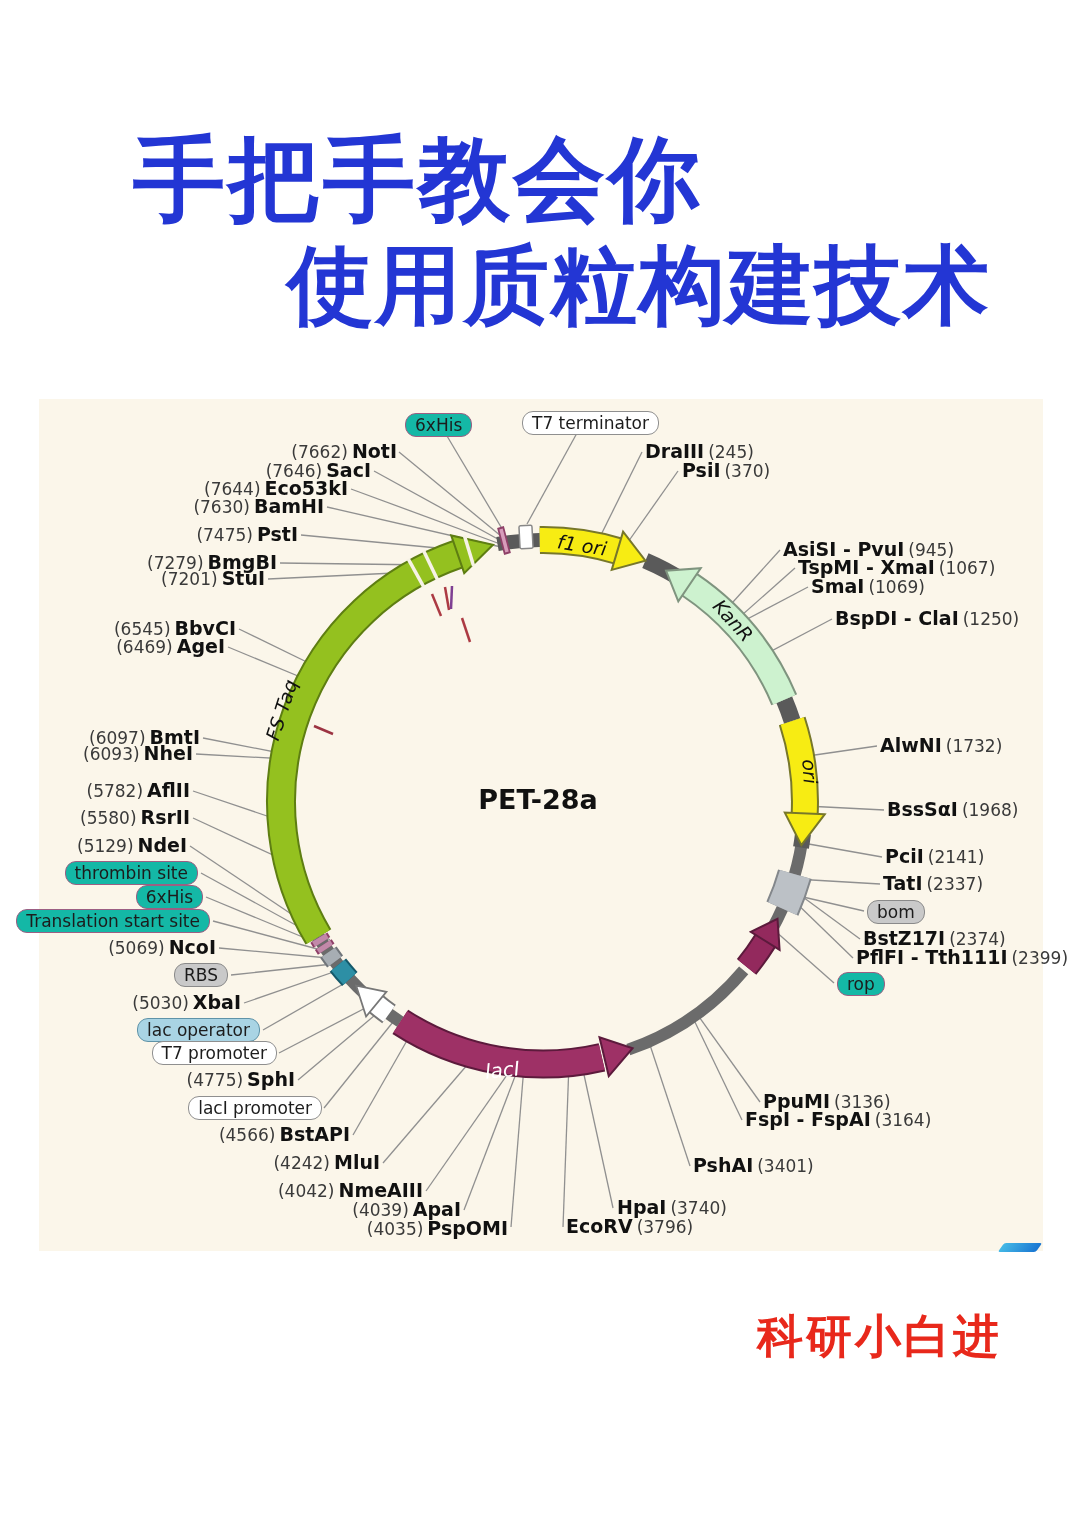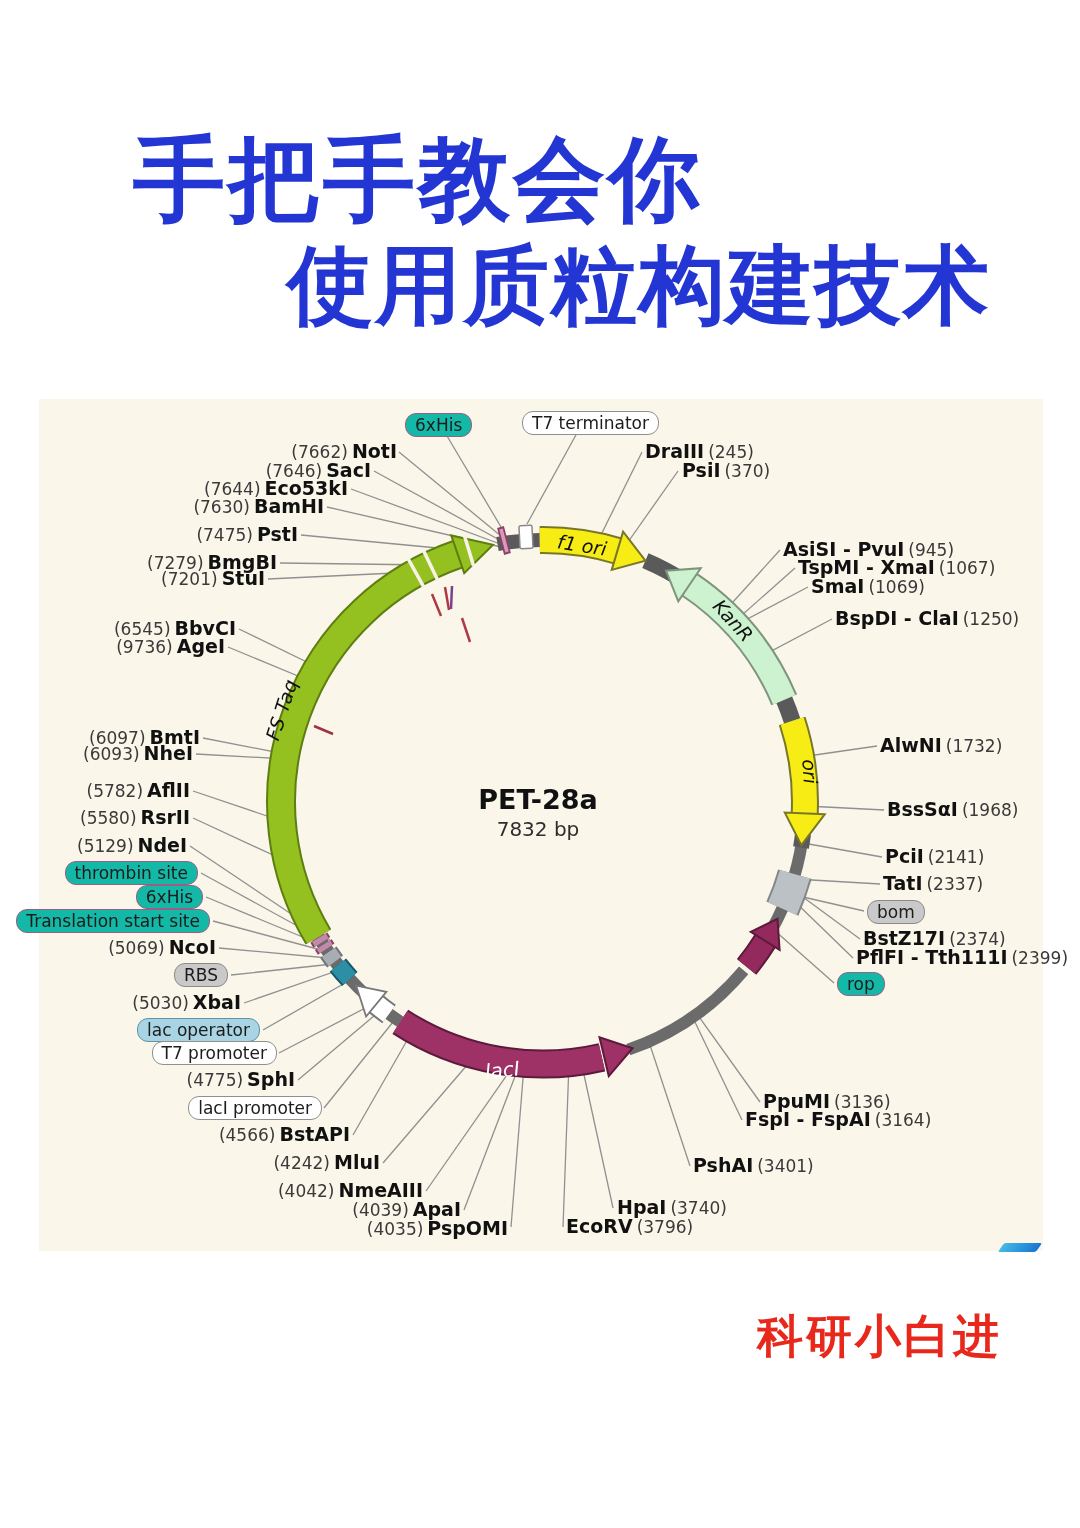--- a/index.html
+++ b/index.html
@@ -186,32 +186,31 @@
     <line x1="432" y1="594" x2="441" y2="616" stroke="#ac3a43"></line>
     <line x1="445" y1="587" x2="449" y2="610" stroke="#ac3a43"></line>
     <line x1="452" y1="586" x2="451" y2="609" stroke="#7e3f92"></line>
     <line x1="462" y1="618" x2="470" y2="642" stroke="#ac3a43"></line>
     <line x1="314" y1="726" x2="333" y2="734" stroke="#9c3342"></line>
   </g>
 </svg>
 
 <div id="center-label">
   <div class="pname">PET-28a</div>
-  <div class="psize">7832 bp</div>
 </div>
 
 <div class="site lt" style="right:683px;top:440px"><span class="pos">(7662)</span><span class="nm">NotI</span></div>
 <div class="site lt" style="right:709px;top:459px"><span class="pos">(7646)</span><span class="nm">SacI</span></div>
 <div class="site lt" style="right:732px;top:477px"><span class="pos">(7644)</span><span class="nm">Eco53kI</span></div>
 <div class="site lt" style="right:756px;top:495px"><span class="pos">(7630)</span><span class="nm">BamHI</span></div>
 <div class="site lt" style="right:782px;top:523px"><span class="pos">(7475)</span><span class="nm">PstI</span></div>
 <div class="site lt" style="right:803px;top:551px"><span class="pos">(7279)</span><span class="nm">BmgBI</span></div>
 <div class="site lt" style="right:815px;top:567px"><span class="pos">(7201)</span><span class="nm">StuI</span></div>
 <div class="site lt" style="right:844px;top:617px"><span class="pos">(6545)</span><span class="nm">BbvCI</span></div>
-<div class="site lt" style="right:855px;top:635px"><span class="pos">(9736)</span><span class="nm">AgeI</span></div>
+<div class="site lt" style="right:855px;top:635px"><span class="pos">(6469)</span><span class="nm">AgeI</span></div>
 <div class="site lt" style="right:880px;top:726px"><span class="pos">(6097)</span><span class="nm">BmtI</span></div>
 <div class="site lt" style="right:887px;top:742px"><span class="pos">(6093)</span><span class="nm">NheI</span></div>
 <div class="site lt" style="right:890px;top:779px"><span class="pos">(5782)</span><span class="nm">AflII</span></div>
 <div class="site lt" style="right:890px;top:806px"><span class="pos">(5580)</span><span class="nm">RsrII</span></div>
 <div class="site lt" style="right:893px;top:834px"><span class="pos">(5129)</span><span class="nm">NdeI</span></div>
 <div class="site lt" style="right:864px;top:936px"><span class="pos">(5069)</span><span class="nm">NcoI</span></div>
 <div class="site lt" style="right:839px;top:991px"><span class="pos">(5030)</span><span class="nm">XbaI</span></div>
 <div class="site lt" style="right:785px;top:1068px"><span class="pos">(4775)</span><span class="nm">SphI</span></div>
 <div class="site lt" style="right:730px;top:1123px"><span class="pos">(4566)</span><span class="nm">BstAPI</span></div>
 <div class="site lt" style="right:700px;top:1151px"><span class="pos">(4242)</span><span class="nm">MluI</span></div>

